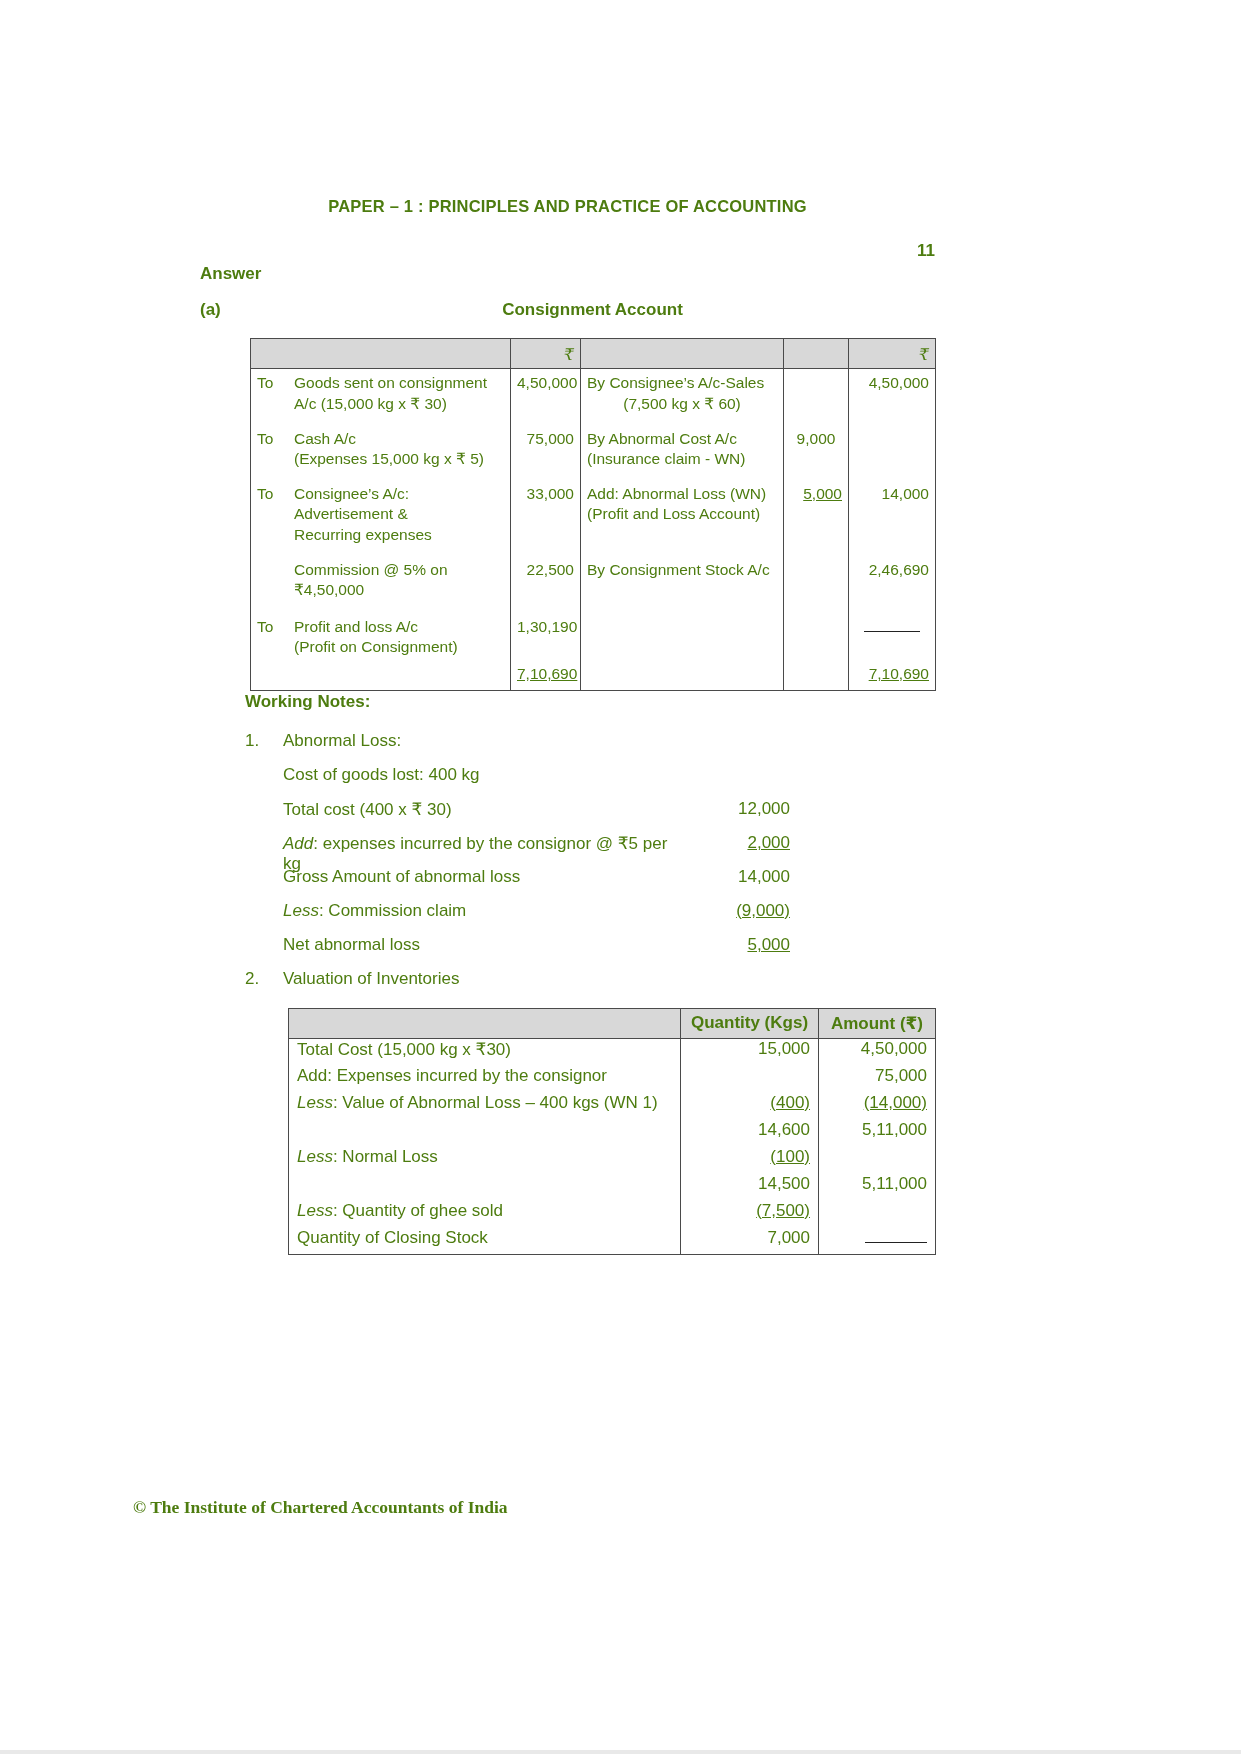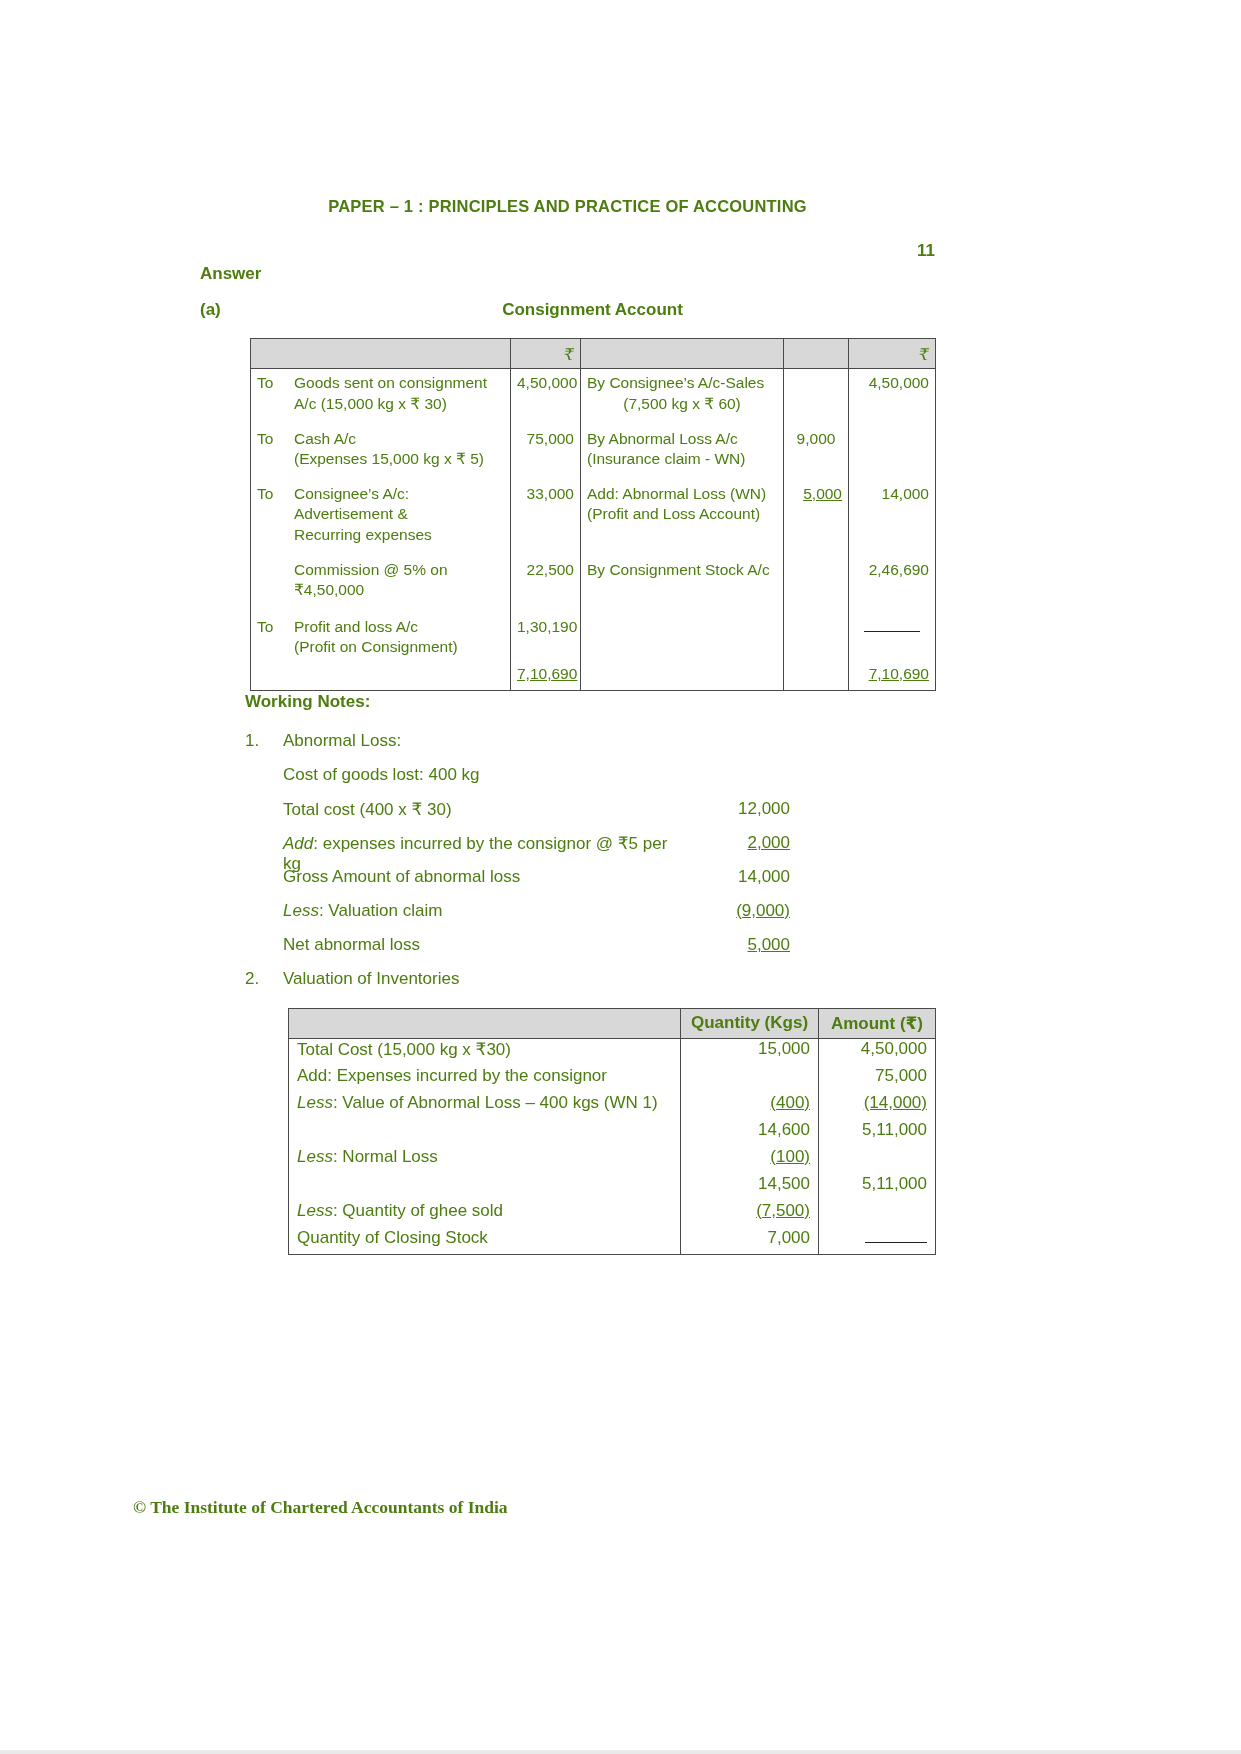--- a/index.html
+++ b/index.html
@@ -116,21 +116,21 @@
     <tr class="rh1">
       <td>
         <div class="lflex">
           <span class="pfx">To</span>
           <span class="txt">Cash A/c
 (Expenses 15,000 kg x ₹ 5)</span>
         </div>
       </td>
       <td class="amt">75,000</td>
       <td>
-        <div class="txt">By Abnormal Loss A/c
+        <div class="txt">By Abnormal Cost A/c
 (Insurance claim - WN)</div>
       </td>
       <td class="amt vb">9,000</td>
       <td class="amt"></td>
     </tr>
 
     <tr class="rh2">
       <td>
         <div class="lflex">
           <span class="pfx">To</span>
@@ -207,21 +207,21 @@
       </div>
       <div class="cl">
         <span class="lbl"><i>Add</i><span>: expenses incurred by the consignor @ ₹5 per kg</span></span>
         <span class="amt2 u">2,000</span>
       </div>
       <div class="cl">
         <span class="lbl"><i></i><span>Gross Amount of abnormal loss</span></span>
         <span class="amt2">14,000</span>
       </div>
       <div class="cl">
-        <span class="lbl"><i>Less</i><span>: Valuation claim</span></span>
+        <span class="lbl"><i>Less</i><span>: Commission claim</span></span>
         <span class="amt2 u">(9,000)</span>
       </div>
       <div class="cl">
         <span class="lbl"><i></i><span>Net abnormal loss</span></span>
         <span class="amt2 u">5,000</span>
       </div>
     </div>
 
     <div class="note-title-row">
       <span class="num">2.</span>

